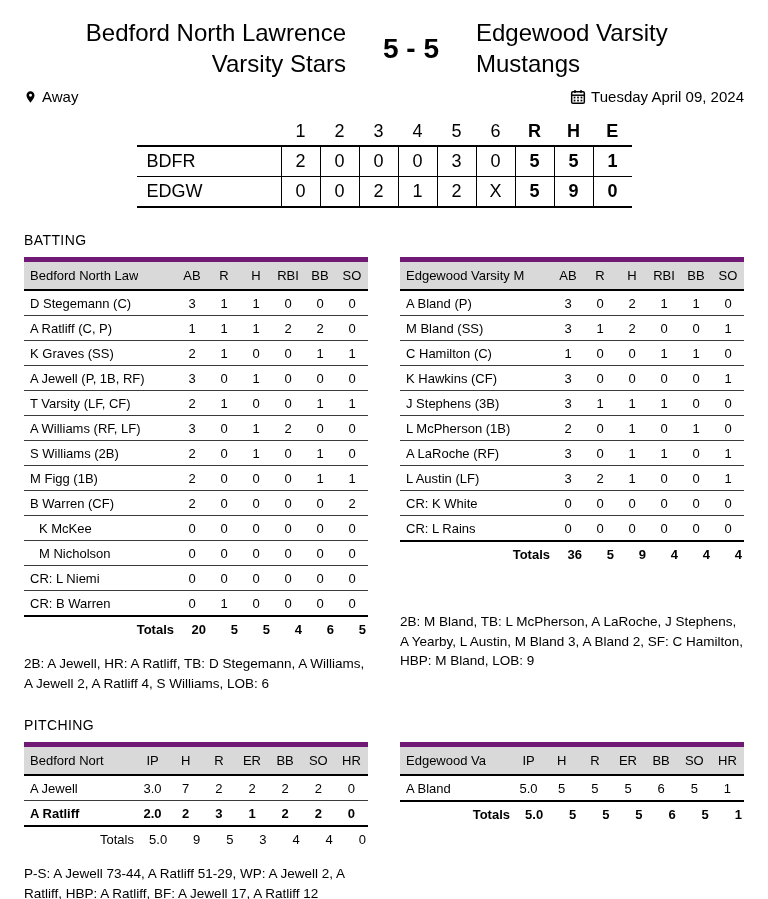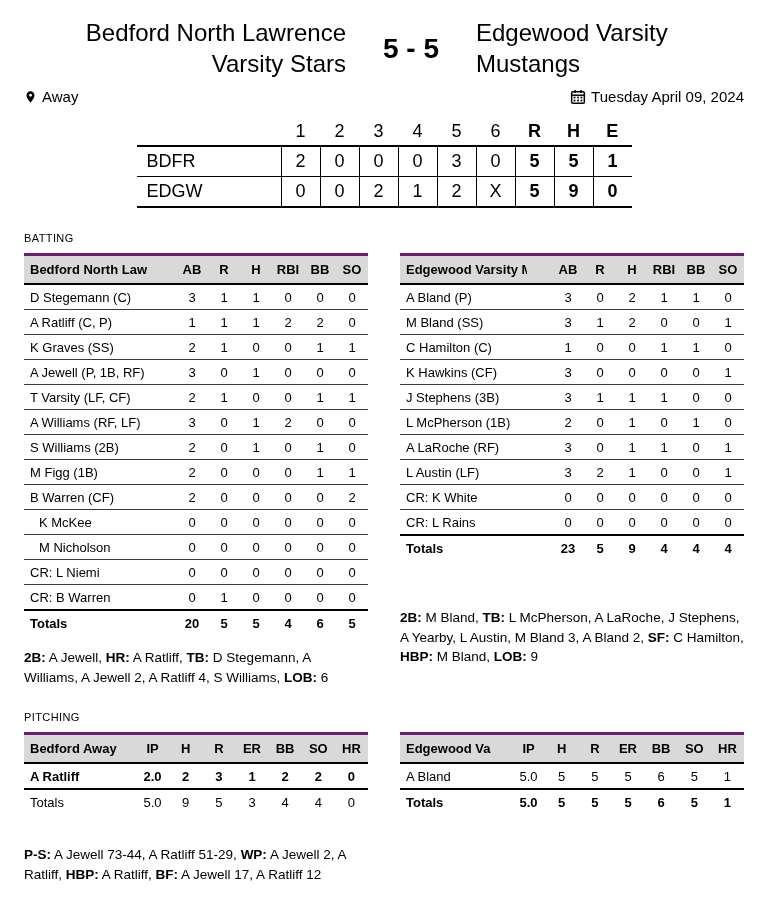--- a/index.html
+++ b/index.html
@@ -26,44 +26,44 @@
   .linescore th, .linescore td { width:38px; text-align:center; padding:0; height:29px; }
   .linescore .team-cell { width:134px; text-align:left; padding-left:10px; }
   .linescore thead th { border-bottom:2.5px solid #000; font-weight:400; height:27px; }
   .linescore thead th.b { font-weight:700; }
   .linescore tbody td { border-bottom:1.6px solid #000; }
   .linescore tbody tr:last-child td { border-bottom:2.5px solid #000; }
   .linescore tbody td.v { border-left:1.6px solid #000; }
   .linescore td.b { font-weight:700; }
 
   
-  .section-title { font-size:11px; font-weight:400; letter-spacing:0.4px; margin:24px 0 9px 0; }
+  .section-title { font-size:14px; font-weight:400; letter-spacing:0.4px; margin:24px 0 9px 0; }
   .cols { display:flex; gap:32px; }
   .col { width:344px; display:flex; flex-direction:column; }
   .table-area.batting-area  { min-height:342px; }
   .table-area.pitching-area { min-height:100px; }
 
   
   table.stat { width:344px; border-collapse:collapse; font-size:13px; table-layout:fixed; }
   .stat.batting  col.name-col { width:152px; }
   .stat.pitching col.name-col { width:112px; }
   .stat th {
-    background:#d9d9d9; font-weight:700; text-align:center; padding:6px 2px;
-    border-top:3px solid #701a75; border-bottom:2px solid #000;margin-top:43px;
+    background:#d9d9d9; font-weight:400; text-align:center; padding:6px 2px;
+    border-top:5px solid #701a75; border-bottom:2px solid #000;margin-top:43px;
   }
   .stat th.name { text-align:left; padding-left:6px; }
   .stat th.name .clip { display:inline-block; max-width:121px; overflow:hidden; white-space:nowrap; vertical-align:bottom; }
   .stat td { text-align:center; padding:4.5px 2px; border-bottom:1px solid #3a3a3a; }
   .stat td.name { text-align:left; padding-left:6px; white-space:nowrap; overflow:hidden; }
   .stat td.name.indent { padding-left:15px; }
-  .stat tr.totals td { border-top:2.5px solid #000; border-bottom:none; }
+  .stat tr.totals td { border-top:2.5px solid #000; border-bottom:none;text-align:right; }
   .stat tr.boldrow td { font-weight:700; }
 
   .notes { font-size:13.5px; line-height:1.44; margin:13px 0 0 0; }
-  .notes b { font-weight:700; }
+  .notes b { font-weight:400; }
 </style>
 </head>
 <body>
 
 <div class="page">
 
   <div class="scoreboard">
     <div class="team-name team-left">Bedford North Lawrence Varsity Stars</div>
     <div class="score">5 - 5</div>
     <div class="team-name team-right">Edgewood Varsity Mustangs</div>
@@ -407,21 +407,21 @@
                   <td class="name">CR: L Rains</td>
                   <td>0</td>
                   <td>0</td>
                   <td>0</td>
                   <td>0</td>
                   <td>0</td>
                   <td>0</td>
                 </tr>
                 <tr class="totals boldrow">
                   <td class="name">Totals</td>
-                  <td>23</td>
+                  <td>36</td>
                   <td>5</td>
                   <td>9</td>
                   <td>4</td>
                   <td>4</td>
                   <td>4</td>
                 </tr>
               </tbody>
             </table>
           </div>
       <p class="notes"><b>2B:</b> M Bland, <b>TB:</b> L McPherson, A LaRoche, J Stephens, A Yearby, L Austin, M Bland 3, A Bland 2, <b>SF:</b> C Hamilton, <b>HBP:</b> M Bland, <b>LOB:</b> 9</p>
@@ -440,31 +440,41 @@
                 <col>
                 <col>
                 <col>
                 <col>
                 <col>
                 <col>
                 <col>
               </colgroup>
               <thead>
                 <tr>
-                  <th class="name"><span class="clip">Bedford Away</span></th>
+                  <th class="name"><span class="clip">Bedford Nort</span></th>
                   <th>IP</th>
                   <th>H</th>
                   <th>R</th>
                   <th>ER</th>
                   <th>BB</th>
                   <th>SO</th>
                   <th>HR</th>
                 </tr>
               </thead>
               <tbody>
+                <tr>
+                  <td class="name">A Jewell</td>
+                  <td>3.0</td>
+                  <td>7</td>
+                  <td>2</td>
+                  <td>2</td>
+                  <td>2</td>
+                  <td>2</td>
+                  <td>0</td>
+                </tr>
                 <tr class="boldrow">
                   <td class="name">A Ratliff</td>
                   <td>2.0</td>
                   <td>2</td>
                   <td>3</td>
                   <td>1</td>
                   <td>2</td>
                   <td>2</td>
                   <td>0</td>
                 </tr>

